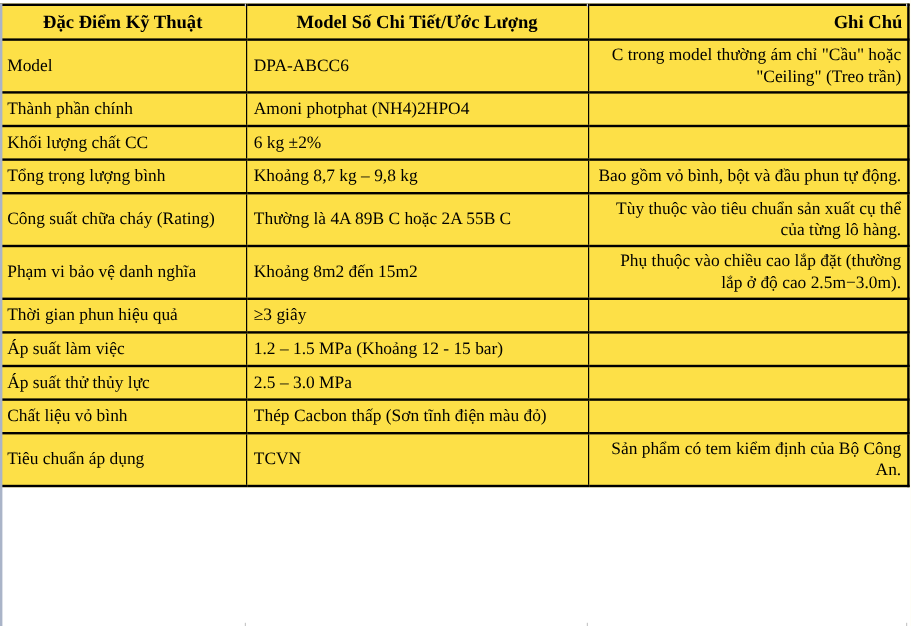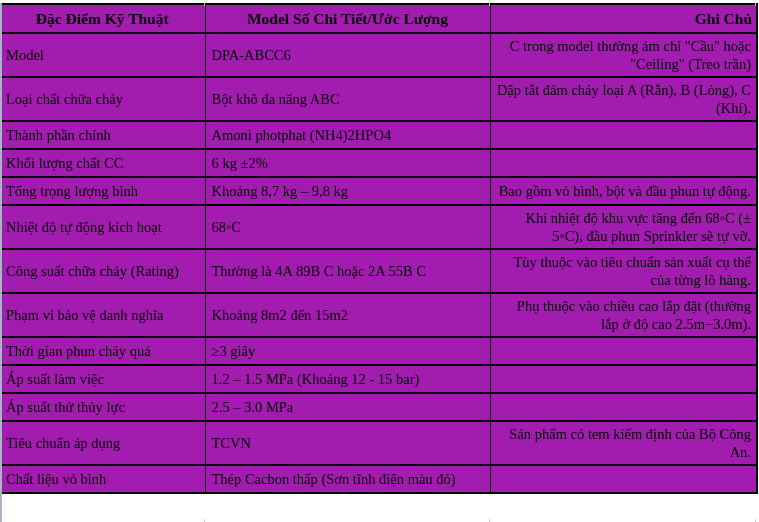--- a/index.html
+++ b/index.html
@@ -18,21 +18,21 @@
   .page {
     position: relative;
     width: 759px;
     height: 522px;
   }
   table.spec {
     border-collapse: collapse;
     table-layout: fixed;
     width: 757px;
     margin-top: 3px;
-    background: #a21caf;
+    background: #fde047;
   }
   table.spec th,
   table.spec td {
     border: 2px solid #000000;
     border-left-width: 1px;
     border-right-width: 1px;
     vertical-align: middle;
     overflow: hidden;
   }
   table.spec th:first-child,
@@ -107,75 +107,65 @@
         <th>Ghi Chú</th>
       </tr>
     </thead>
     <tbody>
         <tr>
     <td class="feature">Model</td>
     <td class="value">DPA-ABCC6</td>
     <td class="note">C trong model thường ám chỉ "Cầu" hoặc "Ceiling" (Treo trần)</td>
   </tr>
         <tr>
-    <td class="feature">Loại chất chữa cháy</td>
-    <td class="value">Bột khô đa năng ABC</td>
-    <td class="note">Dập tắt đám cháy loại A (Rắn), B (Lỏng), C (Khí).</td>
-  </tr>
-        <tr>
     <td class="feature">Thành phần chính</td>
     <td class="value">Amoni photphat (NH4)2HPO4</td>
     <td class="note"></td>
   </tr>
         <tr>
     <td class="feature">Khối lượng chất CC</td>
     <td class="value">6 kg ±2%</td>
     <td class="note"></td>
   </tr>
         <tr>
     <td class="feature">Tổng trọng lượng bình</td>
     <td class="value">Khoảng 8,7 kg – 9,8 kg</td>
     <td class="note">Bao gồm vỏ bình, bột và đầu phun tự động.</td>
   </tr>
         <tr>
-    <td class="feature">Nhiệt độ tự động kích hoạt</td>
-    <td class="value">68◦C</td>
-    <td class="note">Khi nhiệt độ khu vực tăng đến 68◦C (± 5◦C), đầu phun Sprinkler sẽ tự vỡ.</td>
-  </tr>
-        <tr>
     <td class="feature">Công suất chữa cháy (Rating)</td>
     <td class="value">Thường là 4A 89B C hoặc 2A 55B C</td>
     <td class="note">Tùy thuộc vào tiêu chuẩn sản xuất cụ thể của từng lô hàng.</td>
   </tr>
         <tr>
     <td class="feature">Phạm vi bảo vệ danh nghĩa</td>
     <td class="value">Khoảng 8m2 đến 15m2</td>
     <td class="note">Phụ thuộc vào chiều cao lắp đặt (thường lắp ở độ cao 2.5m−3.0m).</td>
   </tr>
         <tr>
-    <td class="feature">Thời gian phun cháy quả</td>
+    <td class="feature">Thời gian phun hiệu quả</td>
     <td class="value">≥3 giây</td>
     <td class="note"></td>
   </tr>
         <tr>
     <td class="feature">Áp suất làm việc</td>
     <td class="value">1.2 – 1.5 MPa (Khoảng 12 - 15 bar)</td>
     <td class="note"></td>
   </tr>
         <tr>
     <td class="feature">Áp suất thử thủy lực</td>
     <td class="value">2.5 – 3.0 MPa</td>
     <td class="note"></td>
   </tr>
         <tr>
+    <td class="feature">Chất liệu vỏ bình</td>
+    <td class="value">Thép Cacbon thấp (Sơn tĩnh điện màu đỏ)</td>
+    <td class="note"></td>
+  </tr>
+        <tr>
     <td class="feature">Tiêu chuẩn áp dụng</td>
     <td class="value">TCVN</td>
     <td class="note">Sản phẩm có tem kiểm định của Bộ Công An.</td>
-  </tr>
-        <tr>
-    <td class="feature">Chất liệu vỏ bình</td>
-    <td class="value">Thép Cacbon thấp (Sơn tĩnh điện màu đỏ)</td>
-    <td class="note"></td>
   </tr>
       </tbody>
   </table>
 
 </div>
 
 </body></html>

